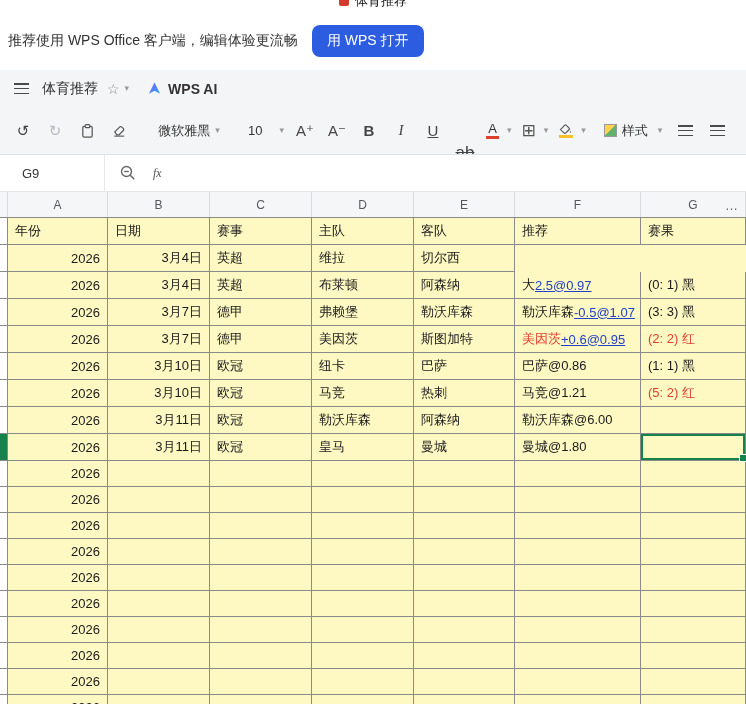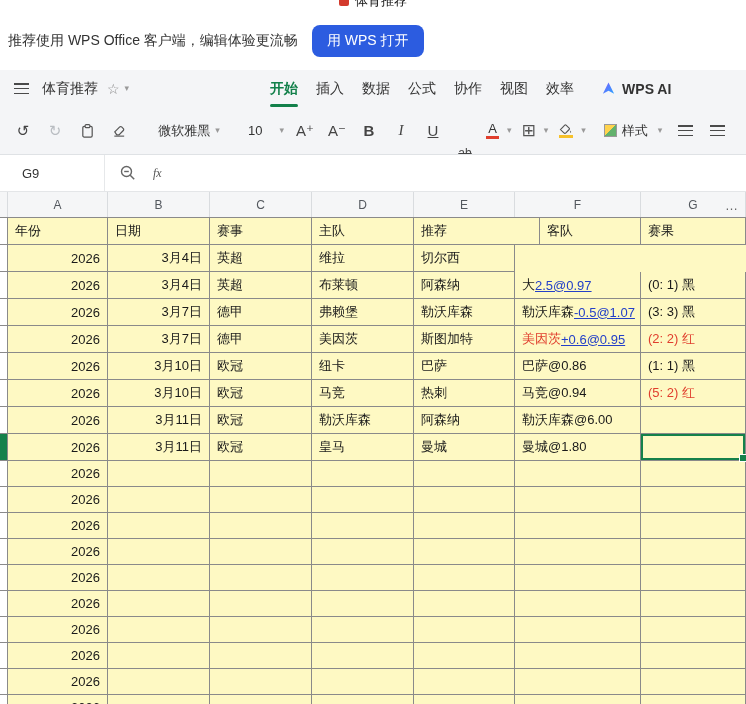--- a/index.html
+++ b/index.html
@@ -33,21 +33,21 @@
   .tab.active::after { content:""; position:absolute; left:9px; right:9px; bottom:0; height:3px; background:#12804a; border-radius:1.5px; }
   .wps-ai { margin-left:18px; display:flex; align-items:center; gap:6px; font-size:14px; color:#333; font-weight:700; }
 
   
   .toolbar { height:48px; background:#f4f5f7; border-bottom:1px solid #dfe2e5; display:flex; align-items:center; padding:0 10px; overflow:hidden; }
   .tbtn { min-width:26px; height:26px; display:flex; align-items:center; justify-content:center; color:#444; font-size:15px; border:none; background:transparent; border-radius:3px; margin-right:6px; cursor:pointer; font-family:inherit; flex:none; }
   .tbtn.disabled { color:#b9bdc2; }
   .bold { font-weight:700; }
   .italic { font-style:italic; font-family:"Liberation Serif",serif; }
   .under { text-decoration:underline; }
-  .strike { text-decoration:line-through; font-size:12px;margin-top:44px; }
+  .strike { text-decoration:line-through; font-size:17px;margin-top:44px; }
   .font-select { width:86px; margin:0 8px; display:flex; align-items:center; justify-content:center; font-size:13px; color:#333; cursor:pointer; flex:none; }
   .size-select { width:36px; margin:0 8px; display:flex; align-items:center; justify-content:space-between; font-size:13px; color:#333; cursor:pointer; flex:none; }
   .combo { display:flex; align-items:center; gap:3px; margin-right:6px; cursor:pointer; flex:none; padding:0 2px; height:26px; }
   .stack { display:flex; flex-direction:column; align-items:center; line-height:1; }
   .stack .letter { font-size:13px; color:#333; }
   .color-bar { width:13px; height:3px; background:#e03e2d; margin-top:1px; }
   .fill-bar  { width:14px; height:3px; background:#f6c12b; margin-top:1px; }
   .grid-glyph { font-size:17px; color:#555; line-height:1; }
   .styles-btn { display:flex; align-items:center; gap:5px; font-size:13px; color:#333; margin:0 10px; cursor:pointer; flex:none; }
   .styles-icon { width:13px; height:13px; border:1px solid #999; background:linear-gradient(135deg,#ffd34d 0 50%,#62b16d 50% 100%); }
@@ -94,29 +94,20 @@
     <button class="open-btn">用 WPS 打开</button>
   </div>
 
   <div class="menu-bar">
     <div class="mleft">
       <div class="burger"></div>
       <span class="doc-name">体育推荐</span>
       <span class="star">☆</span>
       <span class="caret">▾</span>
     </div>
-    <div class="tabs" id="tabs">
-        <div class="tab active">开始</div>
-        <div class="tab">插入</div>
-        <div class="tab">数据</div>
-        <div class="tab">公式</div>
-        <div class="tab">协作</div>
-        <div class="tab">视图</div>
-        <div class="tab">效率</div>
-      </div>
     <div class="wps-ai">
       <svg width="15" height="15" viewBox="0 0 16 16">
         <defs>
           <linearGradient id="aig" x1="0" y1="0" x2="1" y2="1">
             <stop offset="0" stop-color="#7a5cff"></stop>
               <stop offset="1" stop-color="#2aa4ff"></stop>
           </linearGradient>
         </defs>
         <path d="M2 13.5 L8 1.5 L14 13.5 L8 10.5 Z" fill="url(#aig)"></path>
       </svg>
@@ -251,25 +242,25 @@
         </div>
         <div class="cell" style="width: 102px;">
           <span>日期</span>
         </div>
         <div class="cell" style="width: 102px;">
           <span>赛事</span>
         </div>
         <div class="cell" style="width: 102px;">
           <span>主队</span>
         </div>
+        <div class="cell" style="width: 101px;">
+          <span>客队</span>
+        </div>
         <div class="cell" style="width: 126px;">
           <span>推荐</span>
-        </div>
-        <div class="cell" style="width: 101px;">
-          <span>客队</span>
         </div>
         <div class="cell" style="width: 105px;">
           <span>赛果</span>
         </div>
       </div>
       <div class="row">
         <div class="rowhead"></div>
         <div class="cell num" style="width: 100px;">
           <span>2026</span>
         </div>
@@ -396,21 +387,21 @@
         <div class="cell" style="width: 102px;">
           <span>欧冠</span>
         </div>
         <div class="cell" style="width: 102px;">
           <span>马竞</span>
         </div>
         <div class="cell" style="width: 101px;">
           <span>热刺</span>
         </div>
         <div class="cell" style="width: 126px;">
-          <span>马竞@0.94</span>
+          <span>马竞@1.21</span>
         </div>
         <div class="cell" style="width: 105px;">
           <span class="red">(5: 2) 红</span>
         </div>
       </div>
       <div class="row">
         <div class="rowhead"></div>
         <div class="cell num" style="width: 100px;">
           <span>2026</span>
         </div>

